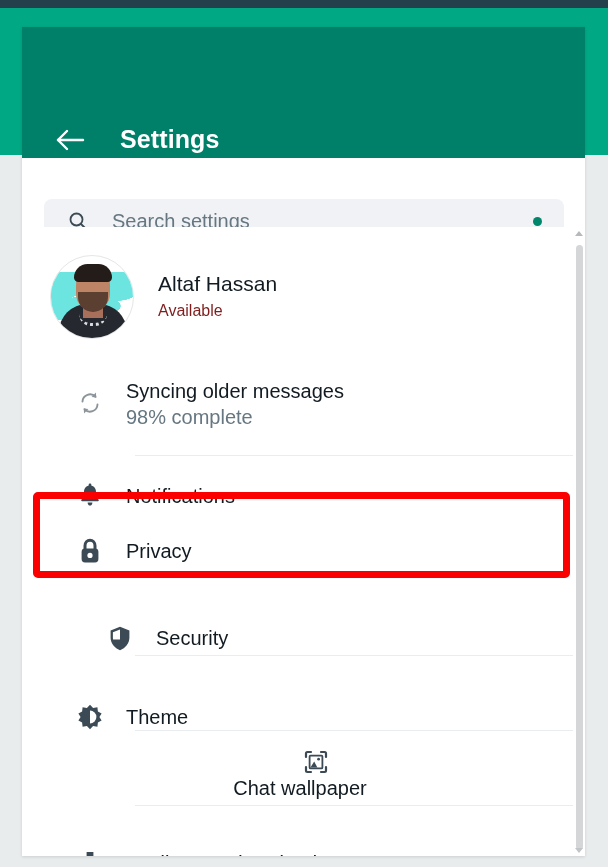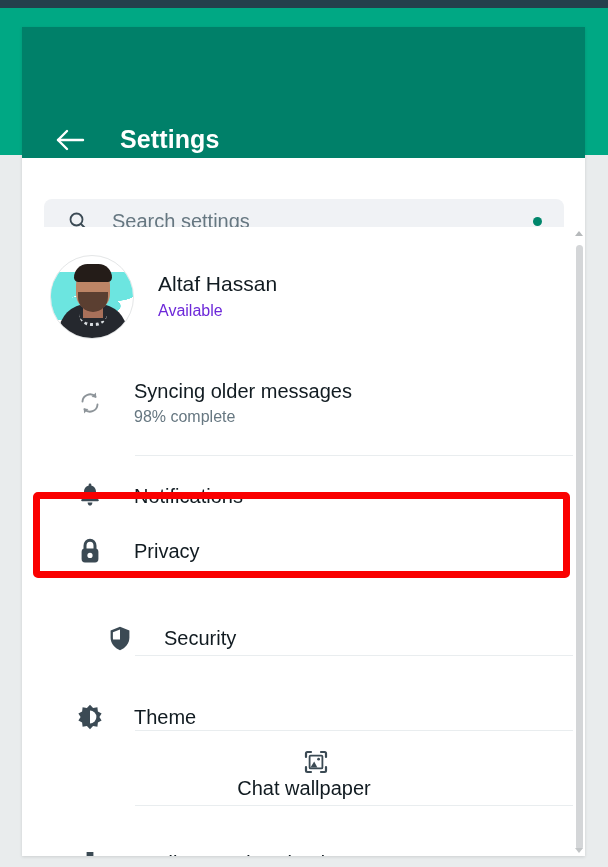--- a/index.html
+++ b/index.html
@@ -196,21 +196,21 @@
   .profile-text {
     margin-left: 24px;
   }
   .profile-name {
     font-size: 21px;
     color: #111b21;
     line-height: 27px;
   }
   .profile-status {
     font-size: 16px;
-    color: #6d28d9;
+    color: #7f1d1d;
     line-height: 24px;
     margin-top: 2px;
   }
 
   
   .row {
     position: absolute;
     left: 0;
     width: 540px;
     display: flex;
@@ -219,29 +219,29 @@
   }
   .row-icon {
     width: 40px;
     margin-left: 48px;
     display: flex;
     align-items: center;
     justify-content: center;
     flex: none;
   }
   .row-labels {
-    margin-left: 24px;
+    margin-left: 16px;
   }
   .row-title {
     font-size: 20px;
     color: #111b21;
     line-height: 26px;
   }
   .row-sub {
-    font-size: 16px;
+    font-size: 20px;
     color: #667781;
     line-height: 22px;
     margin-top: 2px;
   }
   .divider {
     position: absolute;
     left: 113px;
     width: 460px;
     height: 1px;
     background: #e9edef;

